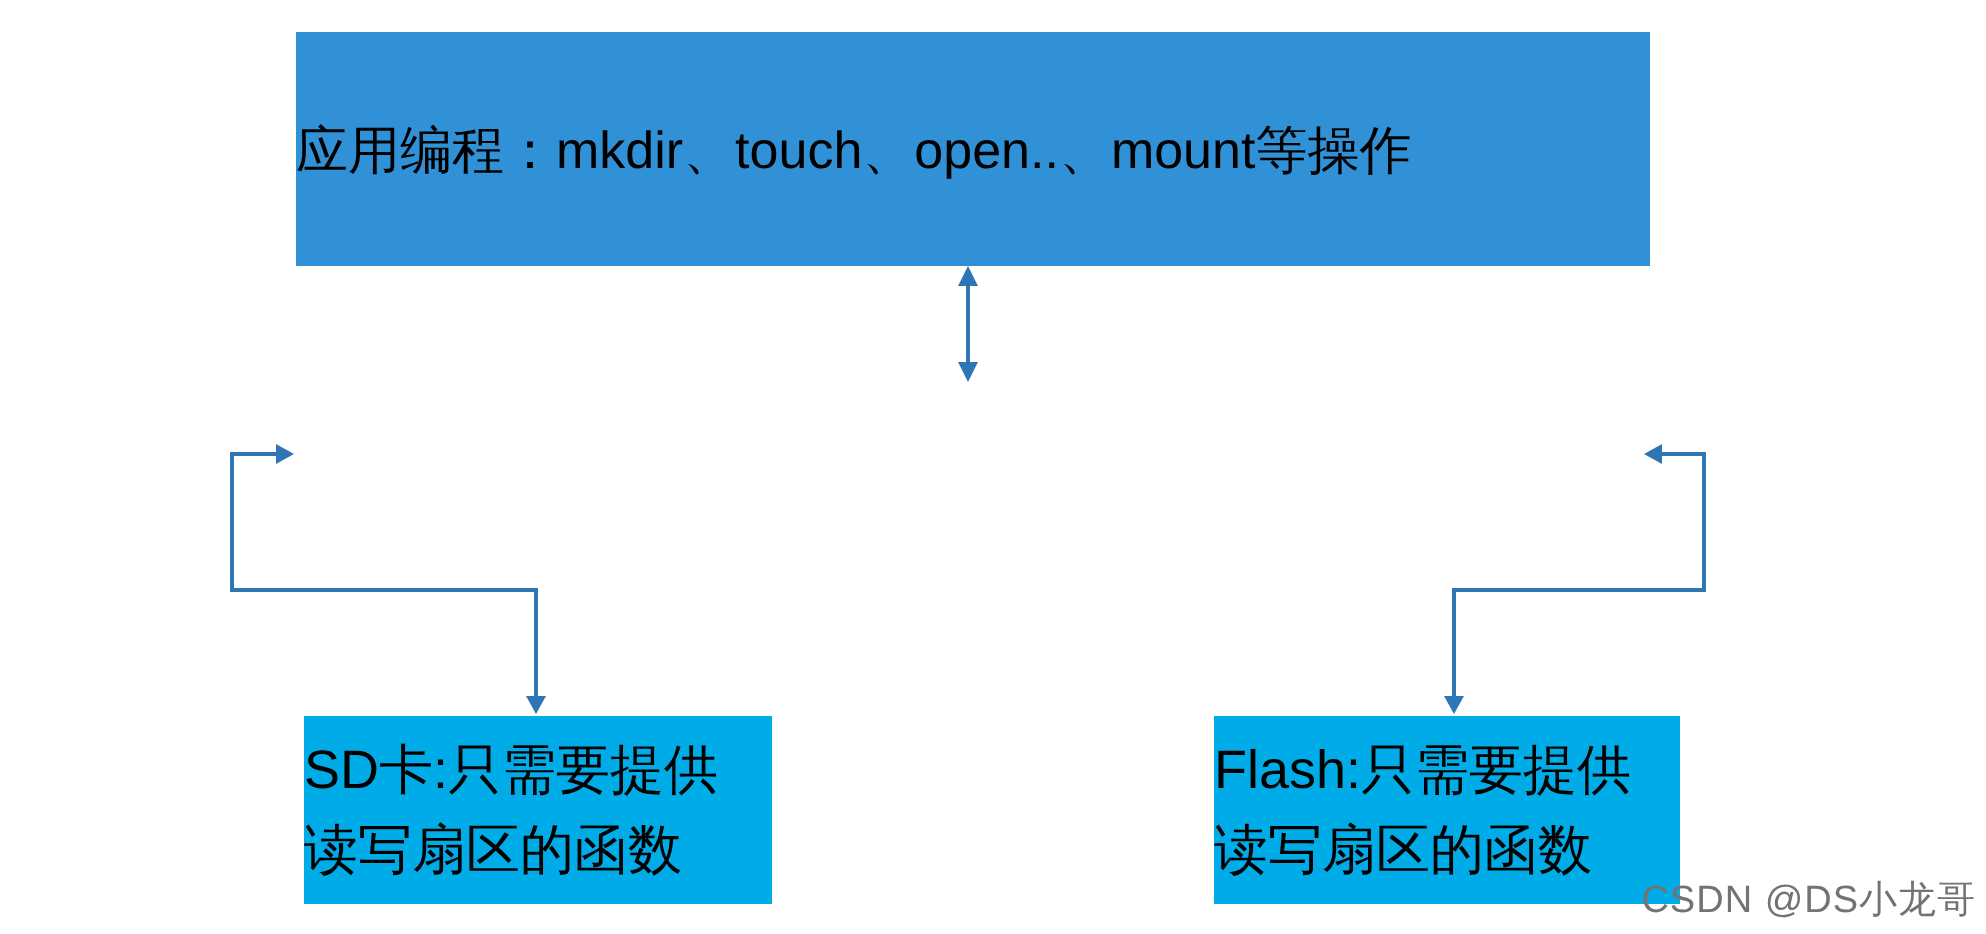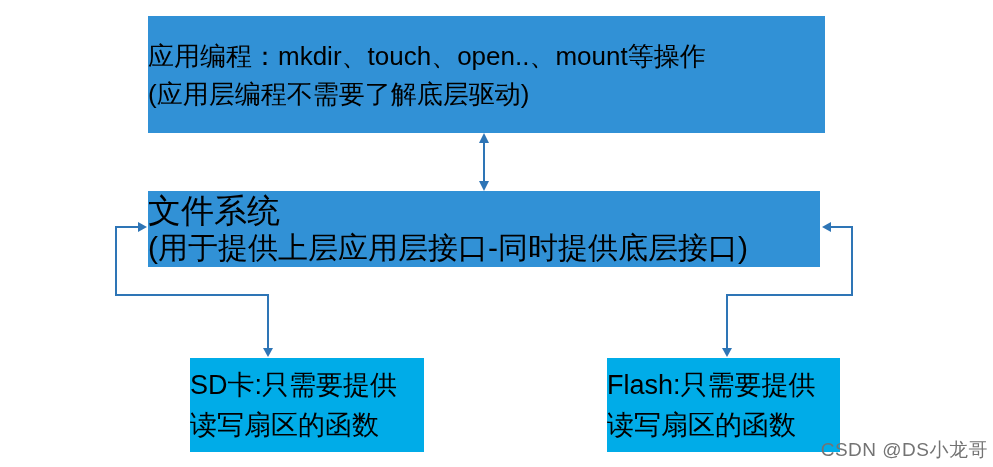--- a/index.html
+++ b/index.html
@@ -18,21 +18,21 @@
     align-items: flex-start; justify-content: center;
     text-align: center;
     color: #000000;
   }
   .box-primary { background: #3191D6; }
   .box-device  { background: #00ACE8; }
   .box-app   { left: 148px; top: 16px;  width: 677px; height: 117px; font-size: 26px; line-height: 38px; }
   .box-fs    { left: 148px; top: 191px; width: 672px; height: 76px; }
   .box-fs .fs-line1 { font-size: 33px; line-height: 36px; }
   .box-fs .fs-line2 { font-size: 30px; line-height: 37px; white-space: nowrap; }
-  .box-sd    { left: 152px; top: 358px; width: 234px; height: 94px; font-size: 27px; line-height: 40px; margin-left: 38px; }
+  .box-sd    { left: 152px; top: 358px; width: 234px; height: 94px; font-size: 27px; line-height: 40px; }
   .box-flash { left: 607px; top: 358px; width: 233px; height: 94px; font-size: 27px; line-height: 40px; }
   .watermark {
     position: absolute;
     right: 5px; top: 437px;
     font-size: 19px;
     color: #737373;
     z-index: 5;
     letter-spacing: 0.5px;
   }
 </style>
@@ -57,27 +57,22 @@
 
     <g>
       <polyline points="831,227 852,227 852,295 727,295 727,349" stroke-width="2" fill="none" stroke="#2E75B6"></polyline>
       <polygon points="822,227 831,222 831,232" fill="#2E75B6"></polygon>
       <polygon points="727,357 722,348 732,348" fill="#2E75B6"></polygon>
     </g>
   </svg>
 
   <div class="box box-primary box-app">
     <div>应用编程：mkdir、touch、open..、mount等操作</div>
-    <div>(应用层编程不需要了解底层驱动)</div>
   </div>
 
-  <div class="box box-primary box-fs">
-    <div class="fs-line1">文件系统</div>
-    <div class="fs-line2">(用于提供上层应用层接口-同时提供底层接口)</div>
-  </div>
 
   <div class="box box-device box-sd">
     <div>SD卡:只需要提供</div>
     <div>读写扇区的函数</div>
   </div>
 
   <div class="box box-device box-flash">
     <div>Flash:只需要提供</div>
     <div>读写扇区的函数</div>
   </div>

